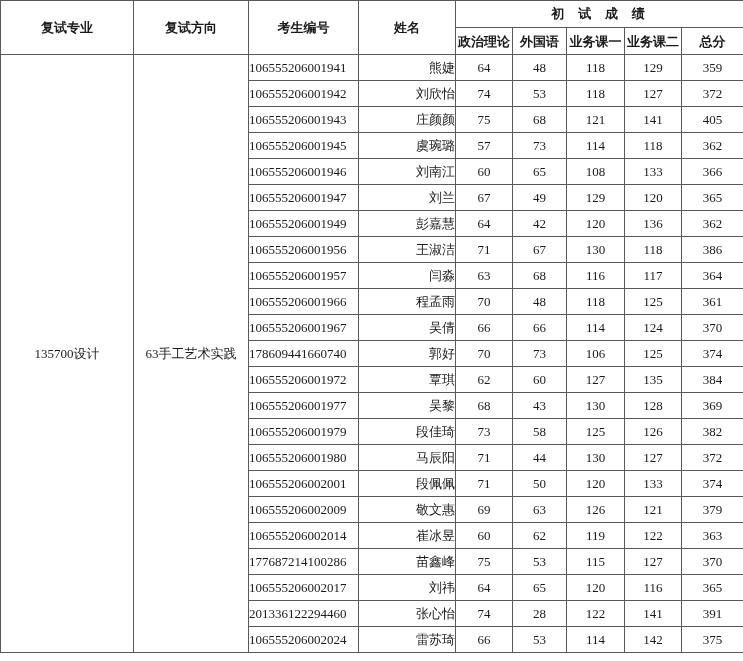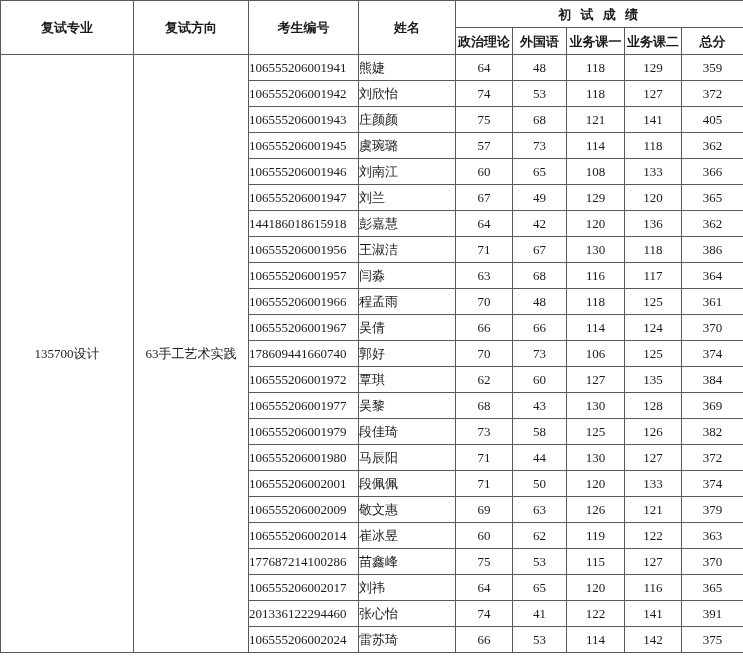--- a/index.html
+++ b/index.html
@@ -28,28 +28,28 @@
     overflow: hidden;
     vertical-align: middle;
     background: #ffffff;
   }
   .score-table thead th {
     font-weight: bold;
     text-align: center;
   }
   .score-table thead tr { height: 27px; }
   .score-table tbody tr { height: 26px; }
-  .group-header { letter-spacing: 3px; }
+  .group-header { letter-spacing: 3px; font-family: Liberation Mono, monospace; }
   .cell-left {
     text-align: center;
     padding-left: 6px;
   }
   .cell-id { text-align: left; }
   .cell-name {
-    text-align: left;
+    text-align: right;
     padding-left: 7px;
   }
   .cell-num { text-align: center; }
 </style>
 </head>
 <body>
 
 <table class="score-table">
   <colgroup>
     <col style="width:133px">
@@ -129,21 +129,21 @@
       <tr>
         <td class="cell-id">106555206001947</td>
         <td class="cell-name">刘兰</td>
         <td class="cell-num">67</td>
         <td class="cell-num">49</td>
         <td class="cell-num">129</td>
         <td class="cell-num">120</td>
         <td class="cell-num">365</td>
       </tr>
       <tr>
-        <td class="cell-id">144186018615918</td>
+        <td class="cell-id">106555206001949</td>
         <td class="cell-name">彭嘉慧</td>
         <td class="cell-num">64</td>
         <td class="cell-num">42</td>
         <td class="cell-num">120</td>
         <td class="cell-num">136</td>
         <td class="cell-num">362</td>
       </tr>
       <tr>
         <td class="cell-id">106555206001956</td>
         <td class="cell-name">王淑洁</td>
@@ -267,21 +267,21 @@
         <td class="cell-num">64</td>
         <td class="cell-num">65</td>
         <td class="cell-num">120</td>
         <td class="cell-num">116</td>
         <td class="cell-num">365</td>
       </tr>
       <tr>
         <td class="cell-id">201336122294460</td>
         <td class="cell-name">张心怡</td>
         <td class="cell-num">74</td>
-        <td class="cell-num">41</td>
+        <td class="cell-num">28</td>
         <td class="cell-num">122</td>
         <td class="cell-num">141</td>
         <td class="cell-num">391</td>
       </tr>
       <tr>
         <td class="cell-id">106555206002024</td>
         <td class="cell-name">雷苏琦</td>
         <td class="cell-num">66</td>
         <td class="cell-num">53</td>
         <td class="cell-num">114</td>

